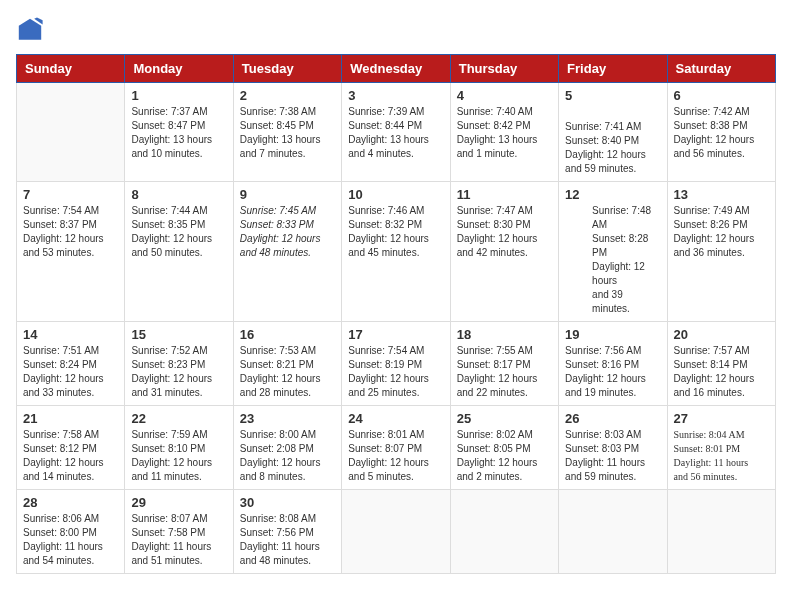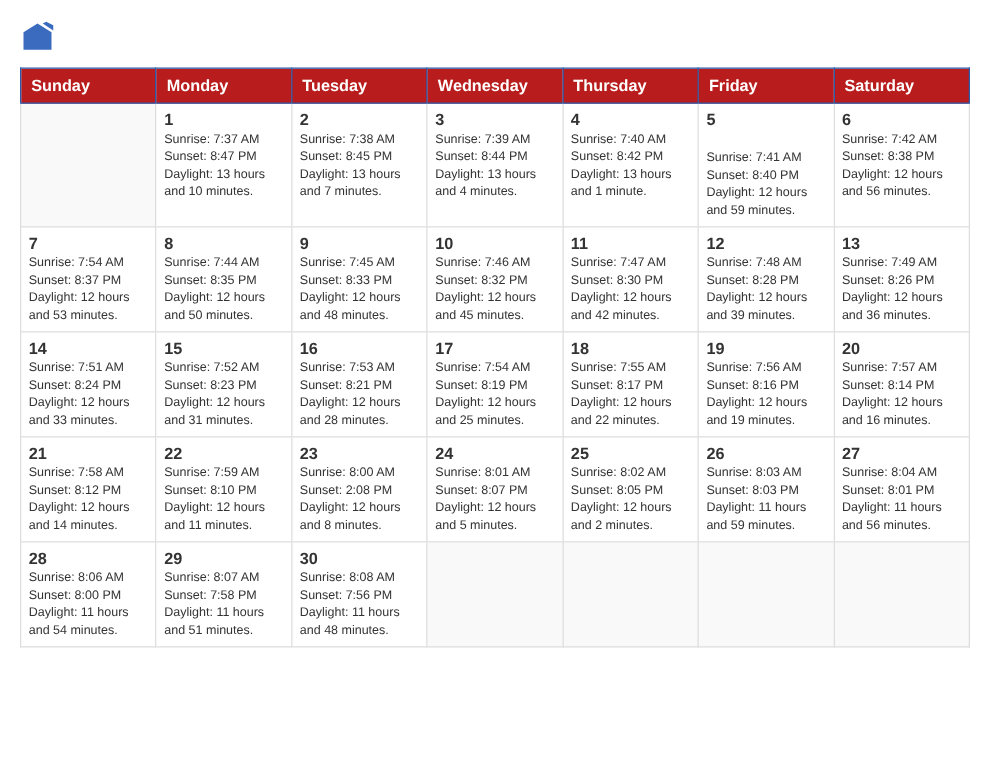--- a/index.html
+++ b/index.html
@@ -172,42 +172,42 @@
         </td>
         <td>
           <span class="day-number">8</span>
           <div class="day-info" style="white-space: pre-line;">Sunrise: 7:44 AM
 Sunset: 8:35 PM
 Daylight: 12 hours
 and 50 minutes.</div>
         </td>
         <td>
           <span class="day-number">9</span>
-          <div class="day-info" style="white-space: pre-line;">Sunrise: 7:45 AM
+          <div class="day-info" style="white-space: pre-line; font-style: italic;">Sunrise: 7:45 AM
 Sunset: 8:33 PM
 Daylight: 12 hours
 and 48 minutes.</div>
         </td>
         <td>
           <span class="day-number">10</span>
           <div class="day-info" style="white-space: pre-line;">Sunrise: 7:46 AM
 Sunset: 8:32 PM
 Daylight: 12 hours
 and 45 minutes.</div>
         </td>
         <td>
           <span class="day-number">11</span>
           <div class="day-info" style="white-space: pre-line;">Sunrise: 7:47 AM
 Sunset: 8:30 PM
 Daylight: 12 hours
 and 42 minutes.</div>
         </td>
         <td>
           <span class="day-number">12</span>
-          <div class="day-info" style="white-space: pre-line;">Sunrise: 7:48 AM
+          <div class="day-info" style="white-space: pre-line; margin-left: 27px;">Sunrise: 7:48 AM
 Sunset: 8:28 PM
 Daylight: 12 hours
 and 39 minutes.</div>
         </td>
         <td>
           <span class="day-number">13</span>
           <div class="day-info" style="white-space: pre-line;">Sunrise: 7:49 AM
 Sunset: 8:26 PM
 Daylight: 12 hours
 and 36 minutes.</div>
@@ -302,21 +302,21 @@
         </td>
         <td>
           <span class="day-number">26</span>
           <div class="day-info" style="white-space: pre-line;">Sunrise: 8:03 AM
 Sunset: 8:03 PM
 Daylight: 11 hours
 and 59 minutes.</div>
         </td>
         <td>
           <span class="day-number">27</span>
-          <div class="day-info" style="white-space: pre-line;">Sunrise: 8:04 AM
+          <div class="day-info" style="white-space: pre-line; font-family: Liberation Serif, serif;">Sunrise: 8:04 AM
 Sunset: 8:01 PM
 Daylight: 11 hours
 and 56 minutes.</div>
         </td>
       </tr>
       <tr>
         <td>
           <span class="day-number">28</span>
           <div class="day-info" style="white-space: pre-line;">Sunrise: 8:06 AM
 Sunset: 8:00 PM

